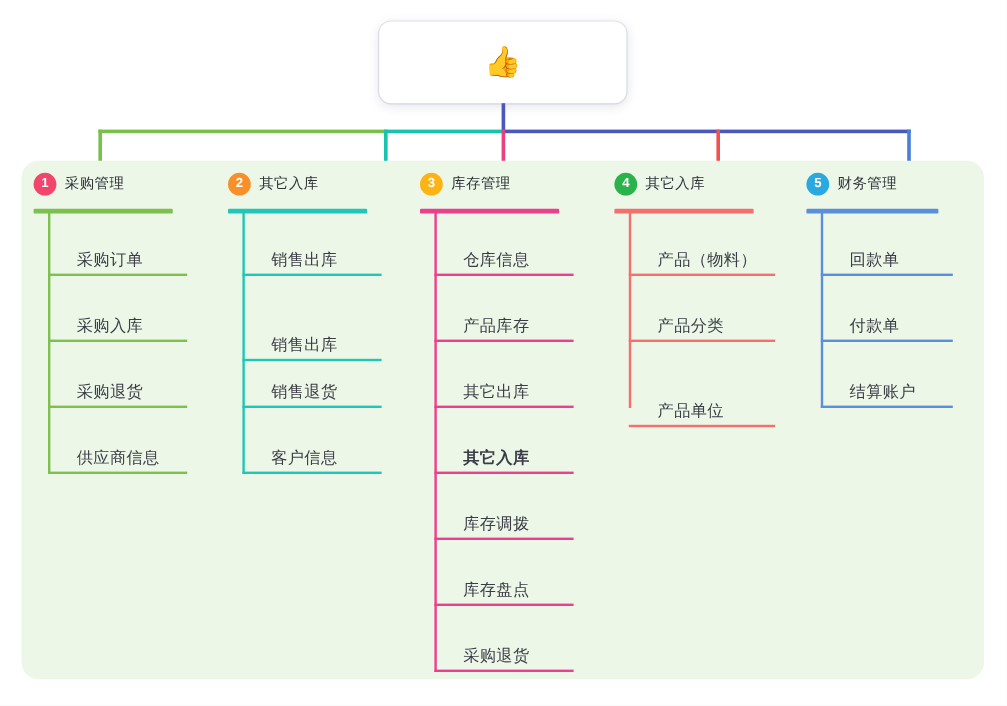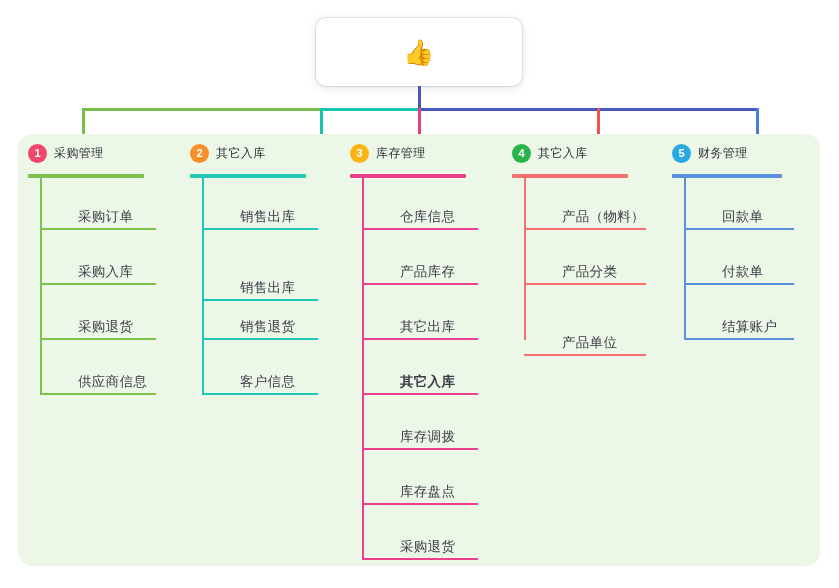--- a/index.html
+++ b/index.html
@@ -67,21 +67,21 @@
     flex:0 0 auto;
   }
   .col-title{font-size:12px;color:#2d3038;letter-spacing:.4px;}
   .col-rule{position:absolute;left:0;top:40px;height:4px;border-radius:1px;}
   .spine{position:absolute;left:12px;top:42px;width:2px;}
 
   .item{position:absolute;left:12px;}
   .item-label{
     position:absolute;left:0;bottom:4px;
     font-size:13.5px;color:#3a3d45;white-space:nowrap;
-    padding-left:24px;letter-spacing:.3px;margin-left:14px;
+    padding-left:24px;letter-spacing:.3px;
   }
   .item-rule{position:absolute;left:0;bottom:0;height:2px;}
 </style>
 </head>
 <body>
 
 <div id="canvas">
 
   <div id="root-card">
     <div class="root-inner">

